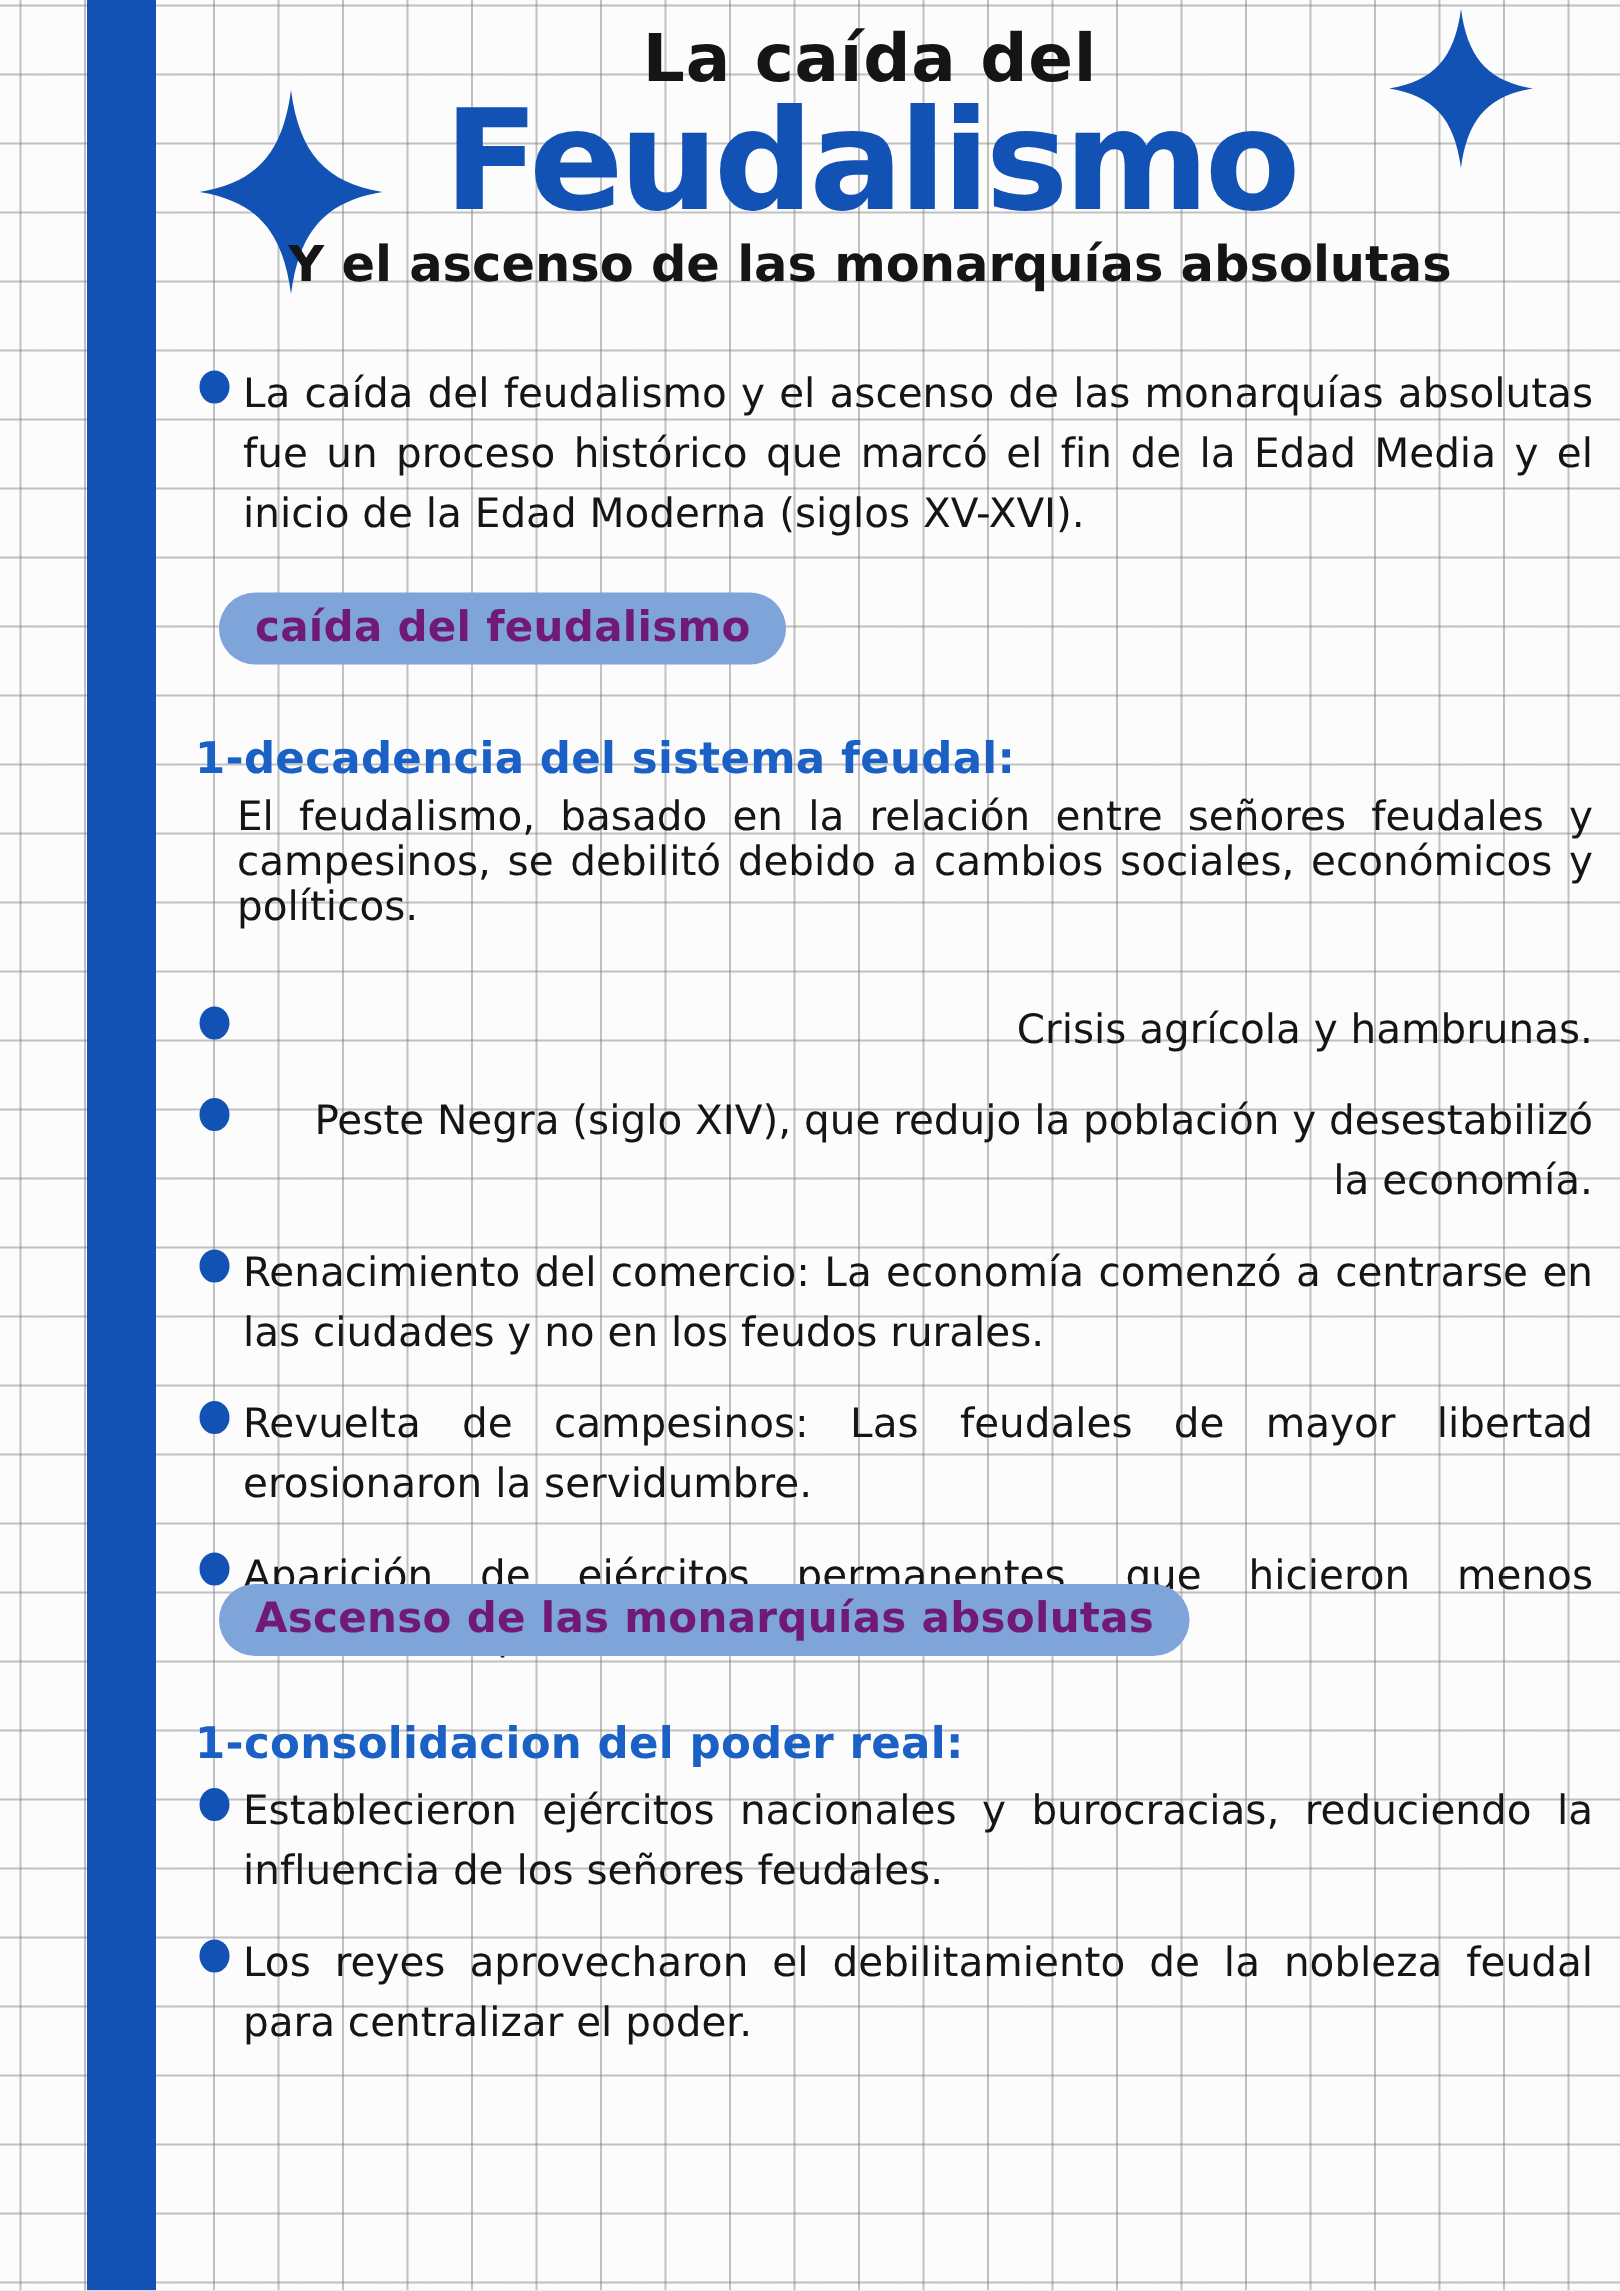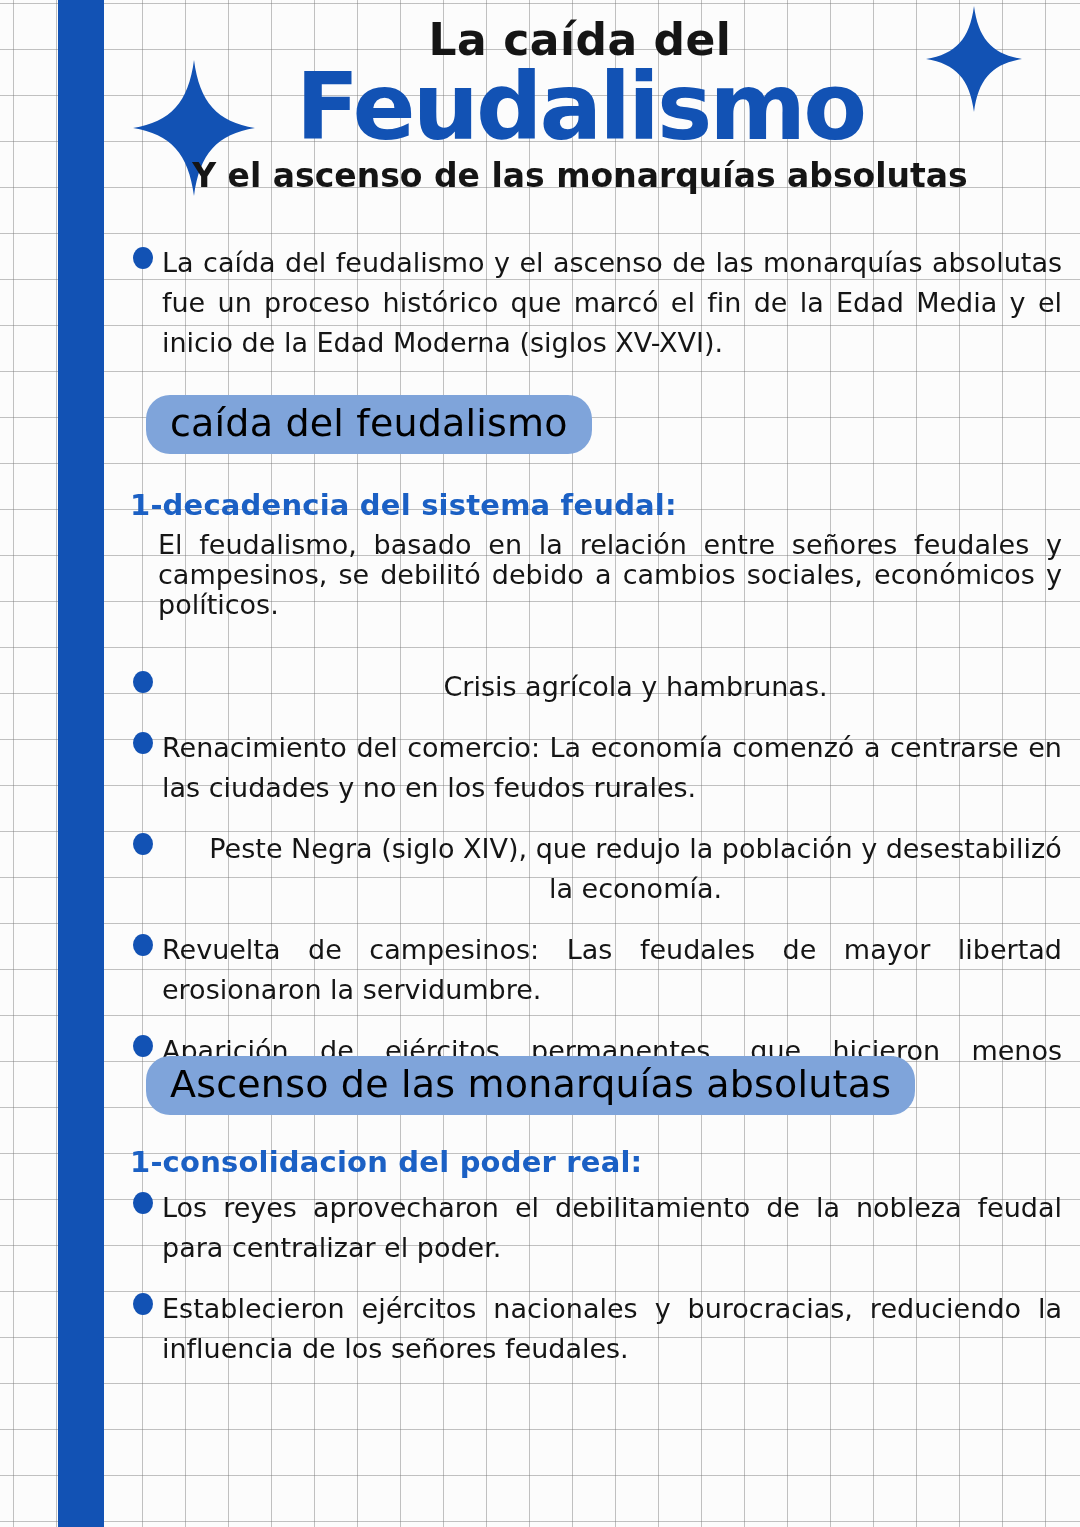--- a/index.html
+++ b/index.html
@@ -54,31 +54,31 @@
 
   .bullet-item{display:flex;align-items:flex-start;}
   .bullet-dot{
     flex:none;width:20px;height:22px;border-radius:50%;
     background:var(--accent-blue);
     margin:4px 9px 0 0;
   }
   .bullet-text{
     flex:1;font-size:27px;line-height:40px;text-align:justify;
   }
-  .bullet-text.single{text-align:center;margin-left:47px;}
+  .bullet-text.single{text-align:right;margin-left:47px;}
 
   .intro{top:243px;}
 
   .pill{
     position:absolute;
     display:inline-block;
     background:var(--highlight-blue);
     border-radius:24px;
     padding:6px 24px 9px 24px;
-    font-size:38px;font-weight:normal;color:#000000;
+    font-size:28px;font-weight:bold;color:#701a75;
     letter-spacing:.2px;
   }
   .pill-1{top:395px;left:146px;}
   .pill-2{top:1056px;left:146px;}
 
   .section-heading{
     font-size:29px;font-weight:bold;color:var(--heading-blue);
     letter-spacing:.2px;
   }
   .sec-1{top:488px;left:130px;width:932px;}
@@ -131,46 +131,46 @@
   </div>
 
   <div class="block sec-2">
     <div class="bullet-list">
       <div class="bullet-item">
         <span class="bullet-dot"></span>
         <div class="bullet-text single">Crisis agrícola y hambrunas.</div>
       </div>
       <div class="bullet-item">
         <span class="bullet-dot"></span>
-        <div class="bullet-text">Renacimiento del comercio: La economía comenzó a centrarse en las ciudades y no en los feudos rurales.</div>
+        <div class="bullet-text single">Peste Negra (siglo XIV), que redujo la población y desestabilizó la economía.</div>
       </div>
       <div class="bullet-item">
         <span class="bullet-dot"></span>
-        <div class="bullet-text single">Peste Negra (siglo XIV), que redujo la población y desestabilizó la economía.</div>
+        <div class="bullet-text">Renacimiento del comercio: La economía comenzó a centrarse en las ciudades y no en los feudos rurales.</div>
       </div>
       <div class="bullet-item">
         <span class="bullet-dot"></span>
         <div class="bullet-text">Revuelta de campesinos: Las feudales de mayor libertad erosionaron la servidumbre.</div>
       </div>
       <div class="bullet-item">
         <span class="bullet-dot"></span>
         <div class="bullet-text">Aparición de ejércitos permanentes, que hicieron menos relevante la protección feudal.</div>
       </div>
     </div>
   </div>
 
   <div class="pill pill-2">Ascenso de las monarquías absolutas</div>
 
   <div class="block sec-3">
     <div class="section-heading">1-consolidacion del poder real:</div>
     <div class="bullet-list">
       <div class="bullet-item">
         <span class="bullet-dot"></span>
-        <div class="bullet-text">Los reyes aprovecharon el debilitamiento de la nobleza feudal para centralizar el poder.</div>
+        <div class="bullet-text">Establecieron ejércitos nacionales y burocracias, reduciendo la influencia de los señores feudales.</div>
       </div>
       <div class="bullet-item">
         <span class="bullet-dot"></span>
-        <div class="bullet-text">Establecieron ejércitos nacionales y burocracias, reduciendo la influencia de los señores feudales.</div>
+        <div class="bullet-text">Los reyes aprovecharon el debilitamiento de la nobleza feudal para centralizar el poder.</div>
       </div>
     </div>
   </div>
 
 </div>
 
 </body></html>

